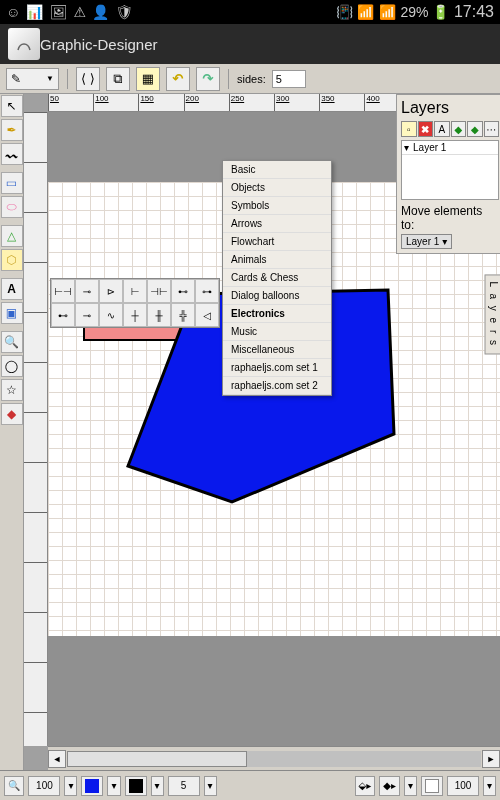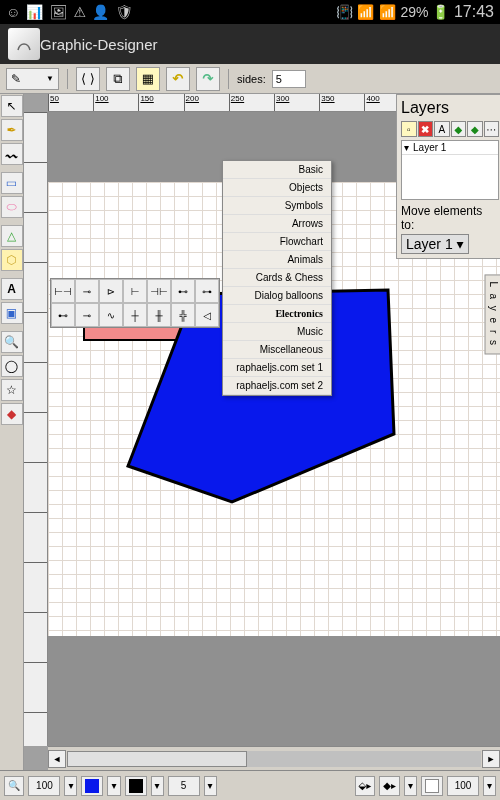--- a/index.html
+++ b/index.html
@@ -74,30 +74,30 @@
   .layers-panel .hdr { font-size: 16px; margin-bottom: 4px; }
   .layers-toolbar { display: flex; gap: 1px; margin-bottom: 3px; }
   .lyr-btn { width: 16px; height: 16px; border: 1px solid #888; background: #efefef; display: flex; align-items: center; justify-content: center; font-size: 10px; }
   .lyr-btn.new { background: #fff8c0; }
   .lyr-btn.del { background: #d33; color: #fff; font-weight: bold; }
   .lyr-btn.up { color: #1a8a1a; }
   .lyr-btn.dn { color: #1a8a1a; }
   .layer-list { background: #fff; border: 1px solid #999; height: 60px; }
   .layer-row { display: flex; align-items: center; border-bottom: 1px solid #ddd; padding: 1px 2px; font-size: 10px; gap: 4px; }
   .move-label { font-size: 12px; margin-top: 4px; }
-  .move-sel { display: inline-block; background: #e0e0e0; border: 1px solid #888; padding: 1px 4px; font-size: 14px; margin-top: 2px; }
+  .move-sel { display: inline-block; background: #e0e0e0; border: 1px solid #888; padding: 1px 4px; font-size: 10px; margin-top: 2px; }
   
   
   .shape-grid { position: absolute; top: 184px; left: 26px; background: #efefef; border: 1px solid #888; display: grid; grid-template-columns: repeat(7, 24px); grid-auto-rows: 24px; }
   .shape-grid .cell { border: 1px solid #bbb; display: flex; align-items: center; justify-content: center; font-size: 10px; }
   
   
-  .ctx-menu { position: absolute; top: 66px; left: 198px; width: 110px; background: #efece6; border: 1px solid #888; box-shadow: 2px 2px 4px rgba(0,0,0,.3); text-align: right; }
+  .ctx-menu { position: absolute; top: 66px; left: 198px; width: 110px; background: #efece6; border: 1px solid #888; box-shadow: 2px 2px 4px rgba(0,0,0,.3); }
   .ctx-menu .item { padding: 3px 8px; font-size: 10px; border-bottom: 1px solid #ddd; }
-  .ctx-menu .item.bold { font-weight: bold; font-family: Liberation Serif, serif; }
+  .ctx-menu .item.bold { font-weight: bold; }
   
   
   .bottom-bar { position: absolute; bottom: 0; left: 0; right: 0; height: 30px; background: #d4d0c8; border-top: 1px solid #888; display: flex; align-items: center; padding: 0 4px; gap: 4px; }
   .bb-item { height: 20px; border: 1px solid #999; background: #efefef; display: flex; align-items: center; justify-content: center; padding: 0 3px; font-size: 10px; }
   .bb-item.num { width: 32px; }
   .swatch { width: 14px; height: 14px; }
   .swatch.blue { background: #0818ec; }
   .swatch.black { background: #000; }
   .swatch.white { background: #fff; border: 1px solid #888; }
 </style>

